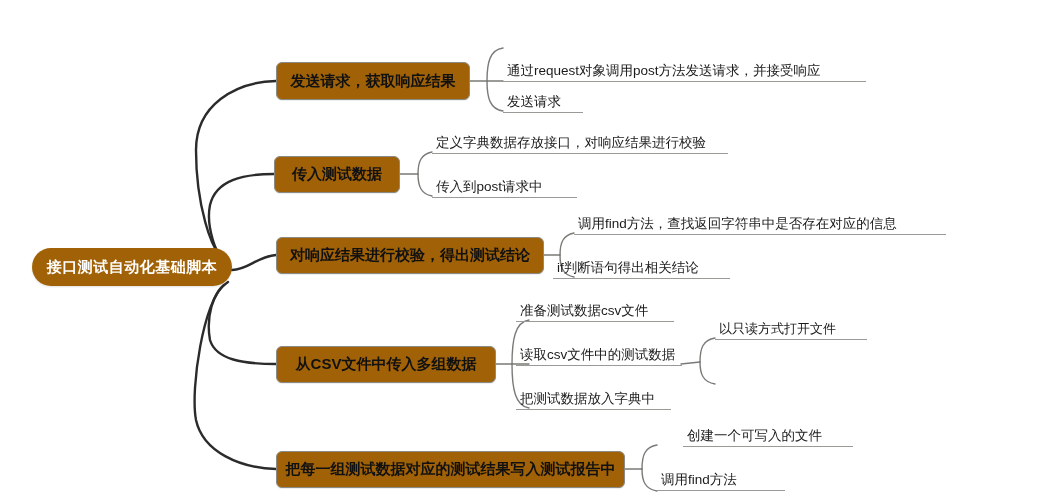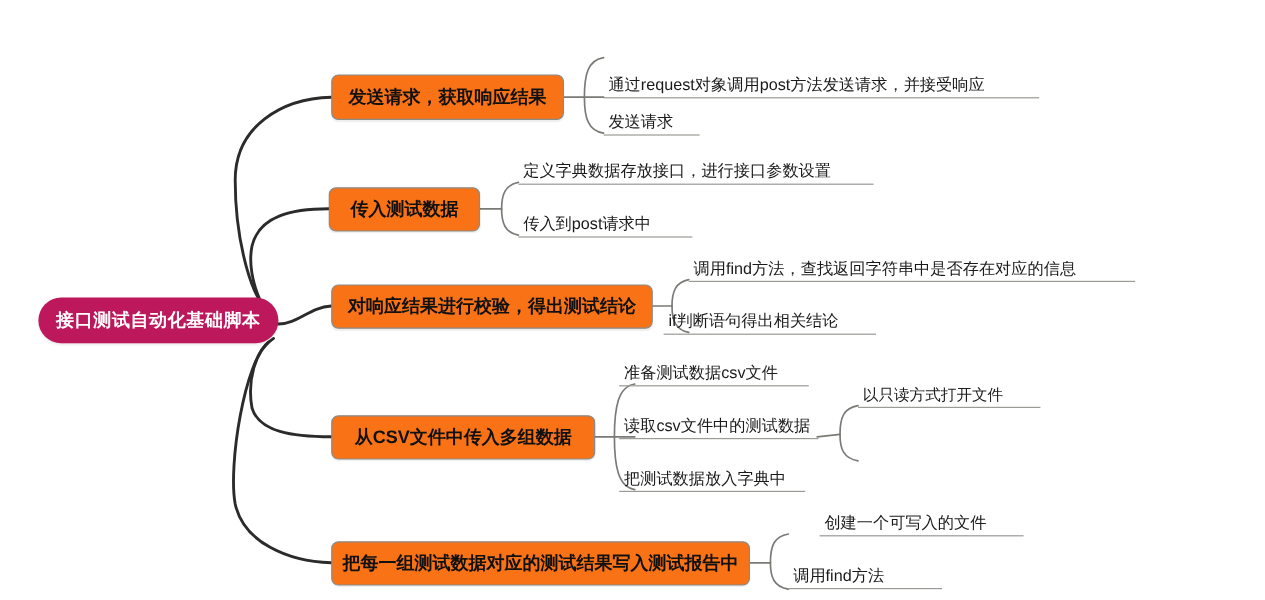--- a/index.html
+++ b/index.html
@@ -30,34 +30,34 @@
     height: 500px;
     pointer-events: none;
   }
   .node {
     position: absolute;
     box-sizing: border-box;
     white-space: nowrap;
   }
   
   .root-node {
-    background: #be185d;
+    background: #a16207;
     border-radius: 22px;
     color: #ffffff;
     font-weight: bold;
     font-size: 15px;
     letter-spacing: 0.5px;
     display: flex;
     align-items: center;
     justify-content: center;
     box-shadow: 0 1px 2px rgba(0,0,0,0.12);
   }
   
   .branch-node {
-    background: #f97316;
+    background: #a16207;
     border: 1.6px solid #8a8a86;
     border-radius: 6px;
     font-weight: bold;
     font-size: 15px;
     display: flex;
     align-items: center;
     justify-content: center;
     padding: 0 12px;
     color: #111111;
     box-shadow: 0 1px 1px rgba(0,0,0,0.07);
@@ -136,21 +136,21 @@
     <span>通过request对象调用post方法发送请求，并接受响应</span>
   </div>
   <div class="node leaf-node" style="left:503px; top:91px; width:80px; height:22px;">
     <span>发送请求</span>
   </div>
 
   <div class="node branch-node" style="left:274px; top:156px; width:126px; height:37px;">
     <span>传入测试数据</span>
   </div>
   <div class="node leaf-node" style="left:432px; top:132px; width:296px; height:22px;">
-    <span>定义字典数据存放接口，进行接口参数设置</span>
+    <span>定义字典数据存放接口，对响应结果进行校验</span>
   </div>
   <div class="node leaf-node" style="left:432px; top:176px; width:145px; height:22px;">
     <span>传入到post请求中</span>
   </div>
 
   <div class="node branch-node" style="left:276px; top:237px; width:268px; height:37px;">
     <span>对响应结果进行校验，得出测试结论</span>
   </div>
   <div class="node leaf-node" style="left:574px; top:213px; width:372px; height:22px;">
     <span>调用find方法，查找返回字符串中是否存在对应的信息</span>

